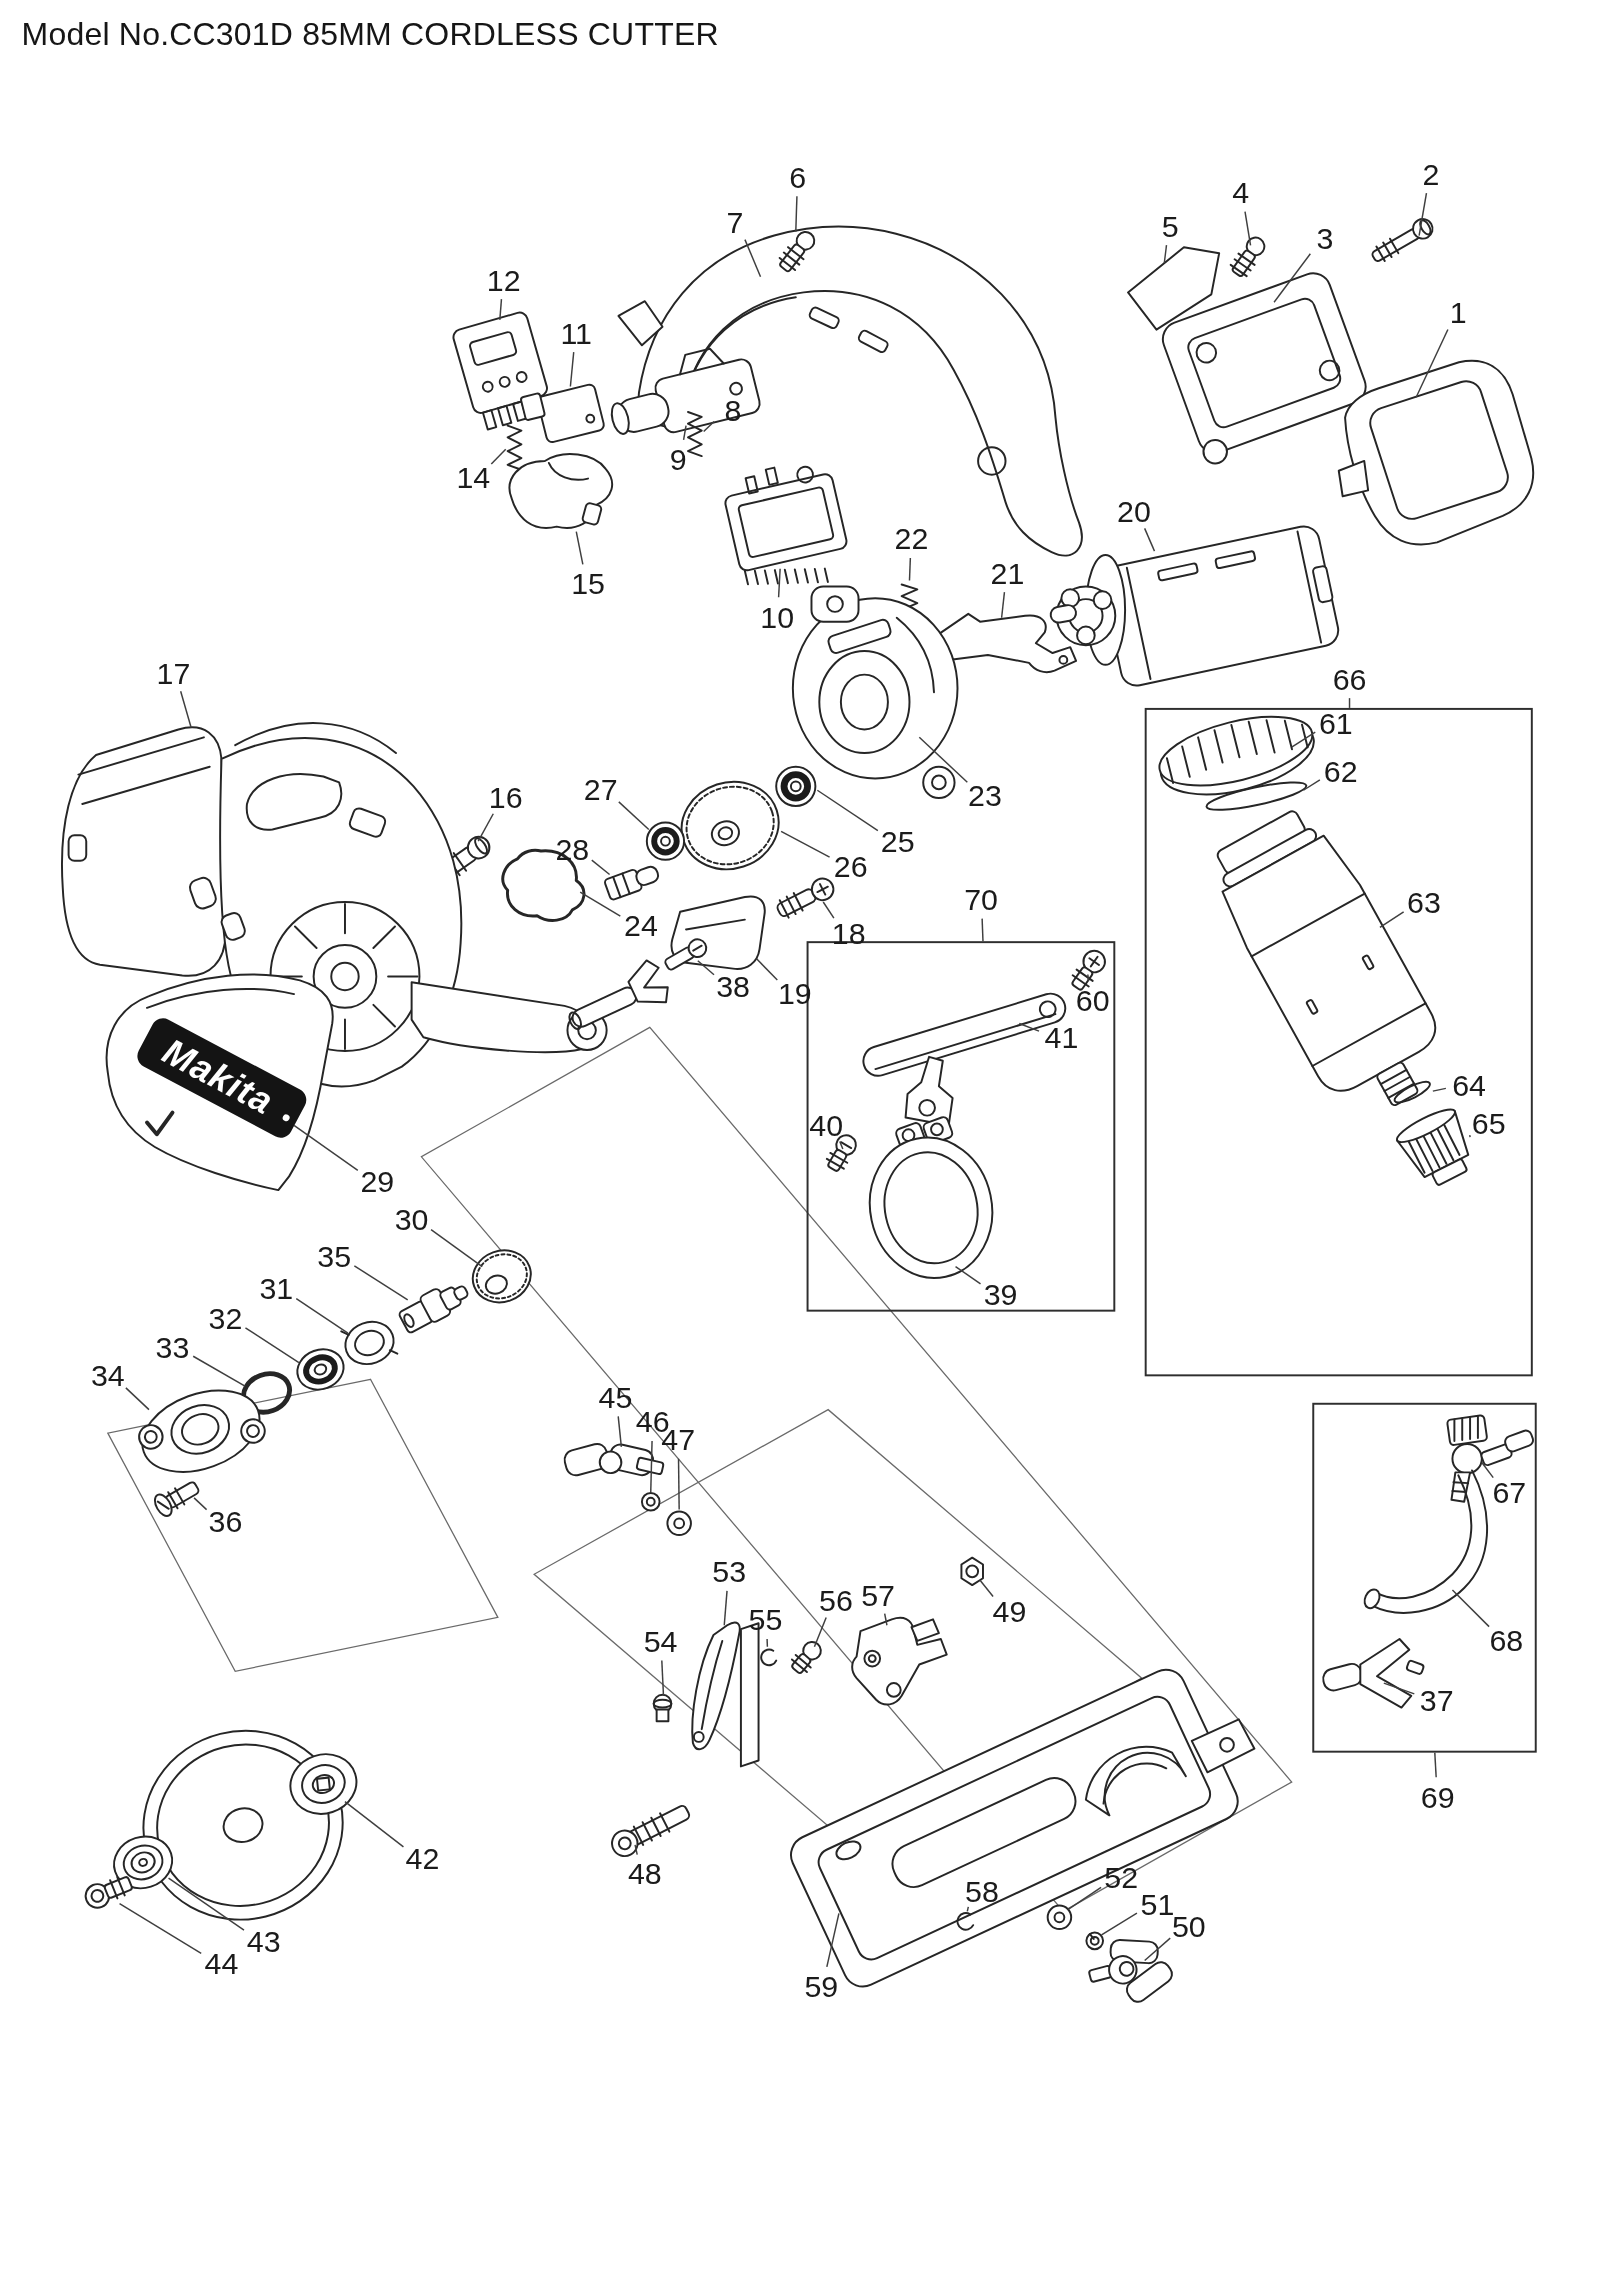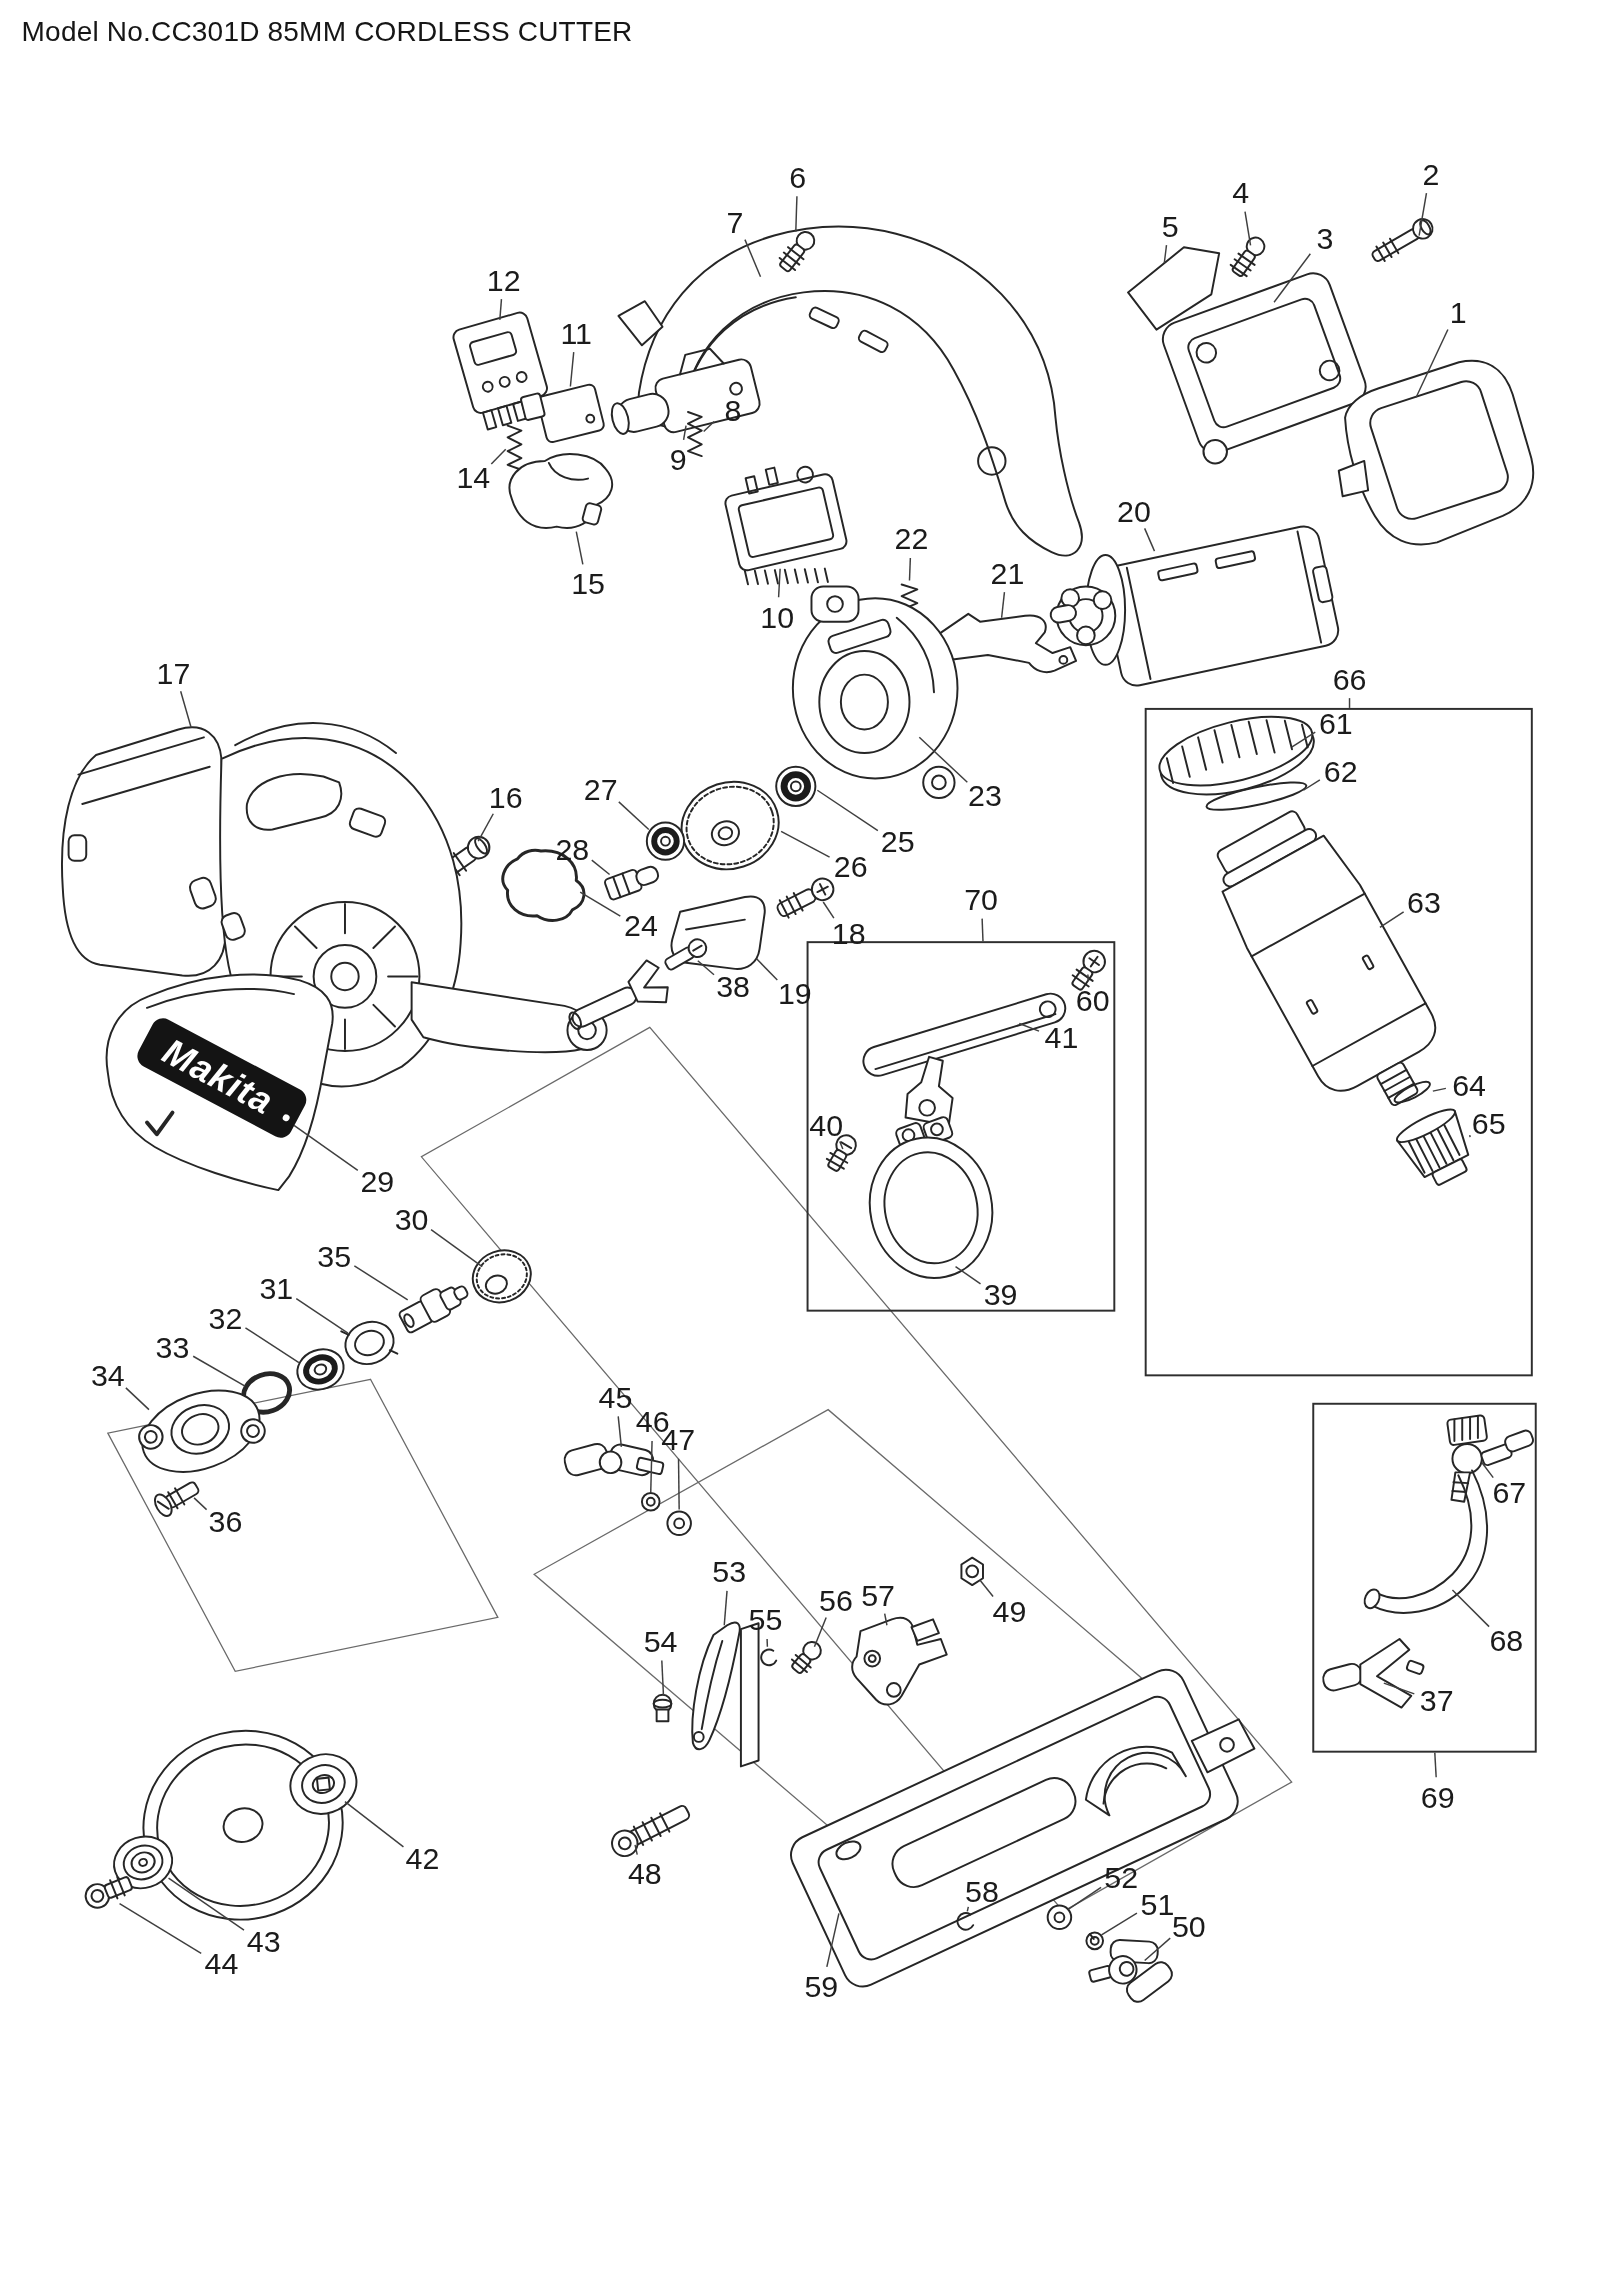--- a/index.html
+++ b/index.html
@@ -1,18 +1,18 @@
 <!DOCTYPE html>
 <html><head>
 <meta charset="utf-8">
 <style>
   html,body{margin:0;padding:0;background:#ffffff;}
   .stage{position:relative;width:1621px;height:2293px;background:#ffffff;
          font-family:"Liberation Sans",sans-serif;overflow:hidden;}
-  .title{position:absolute;left:21.6px;top:15.7px;font-size:28px;font-weight:500;
+  .title{position:absolute;left:21.6px;top:15.7px;font-size:32px;font-weight:500;
          color:#161616;letter-spacing:0.2px;white-space:nowrap;}
   svg.art{position:absolute;left:0;top:0;}
   .labels text{font-family:"Liberation Sans",sans-serif;font-size:31px;fill:#1b1b1b;
                text-anchor:middle;dominant-baseline:central;}
   .logo-text{font-family:"Liberation Sans",sans-serif;font-style:italic;font-weight:bold;
              font-size:37px;fill:#ffffff;text-anchor:middle;letter-spacing:1px;}
 </style>
 </head>
 <body>
 

